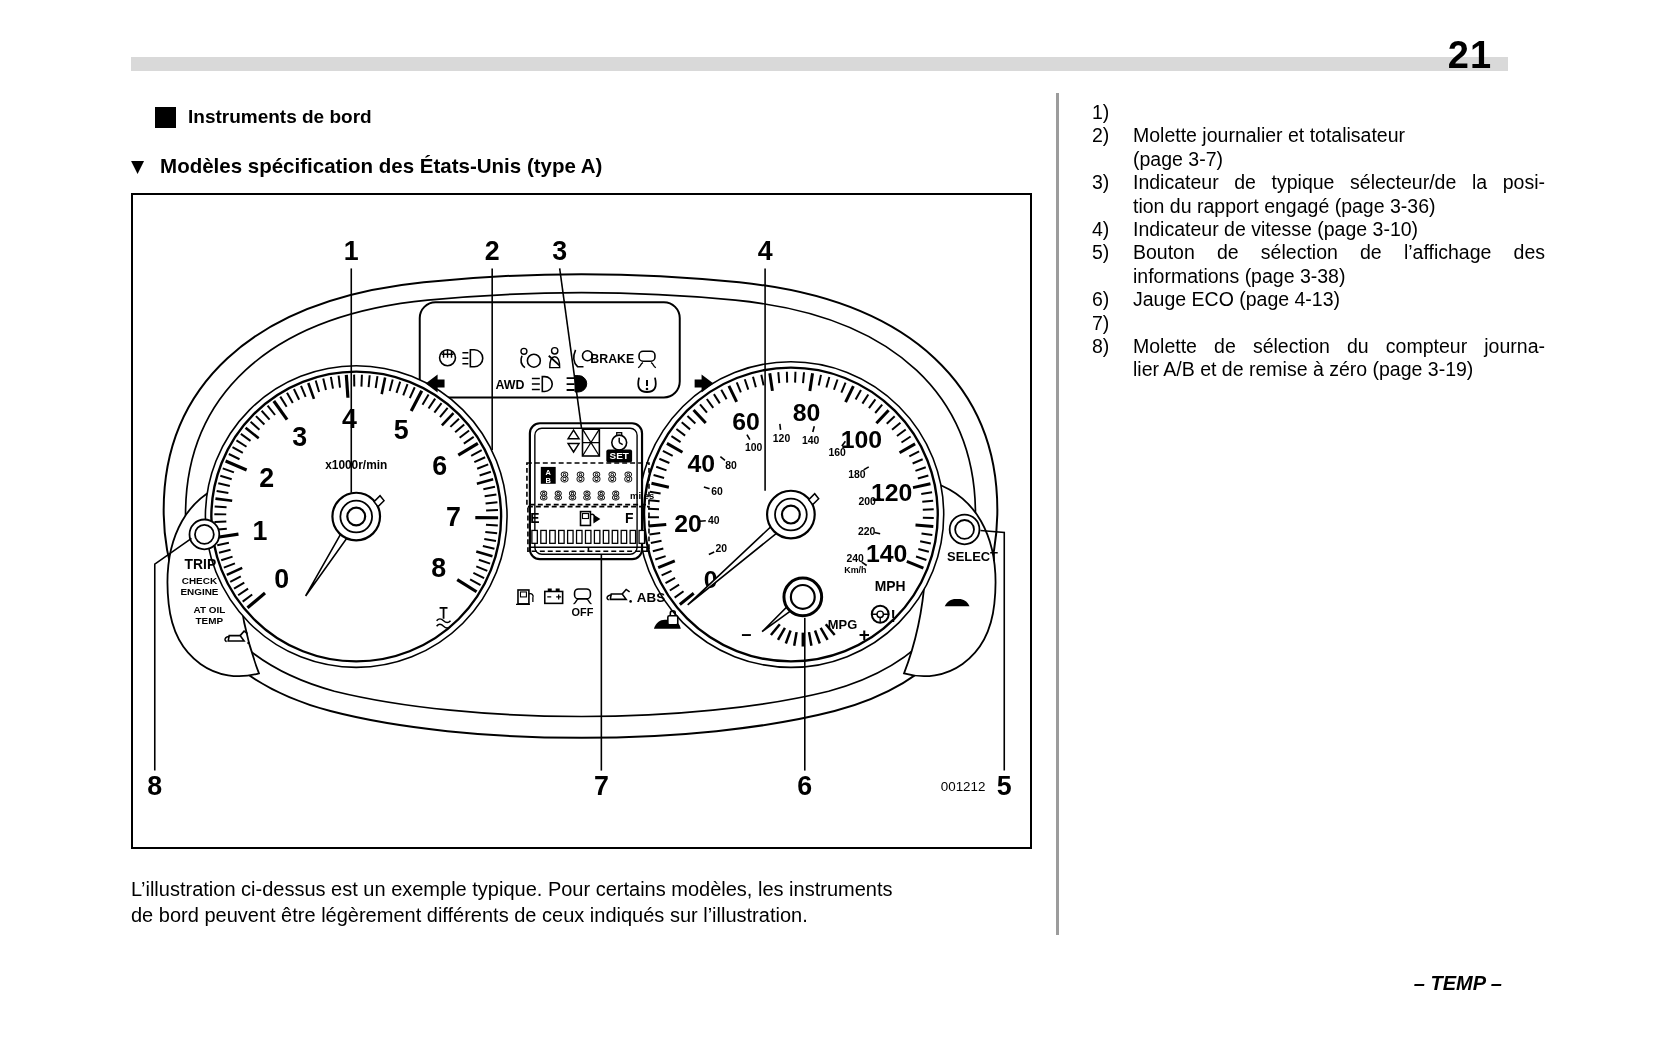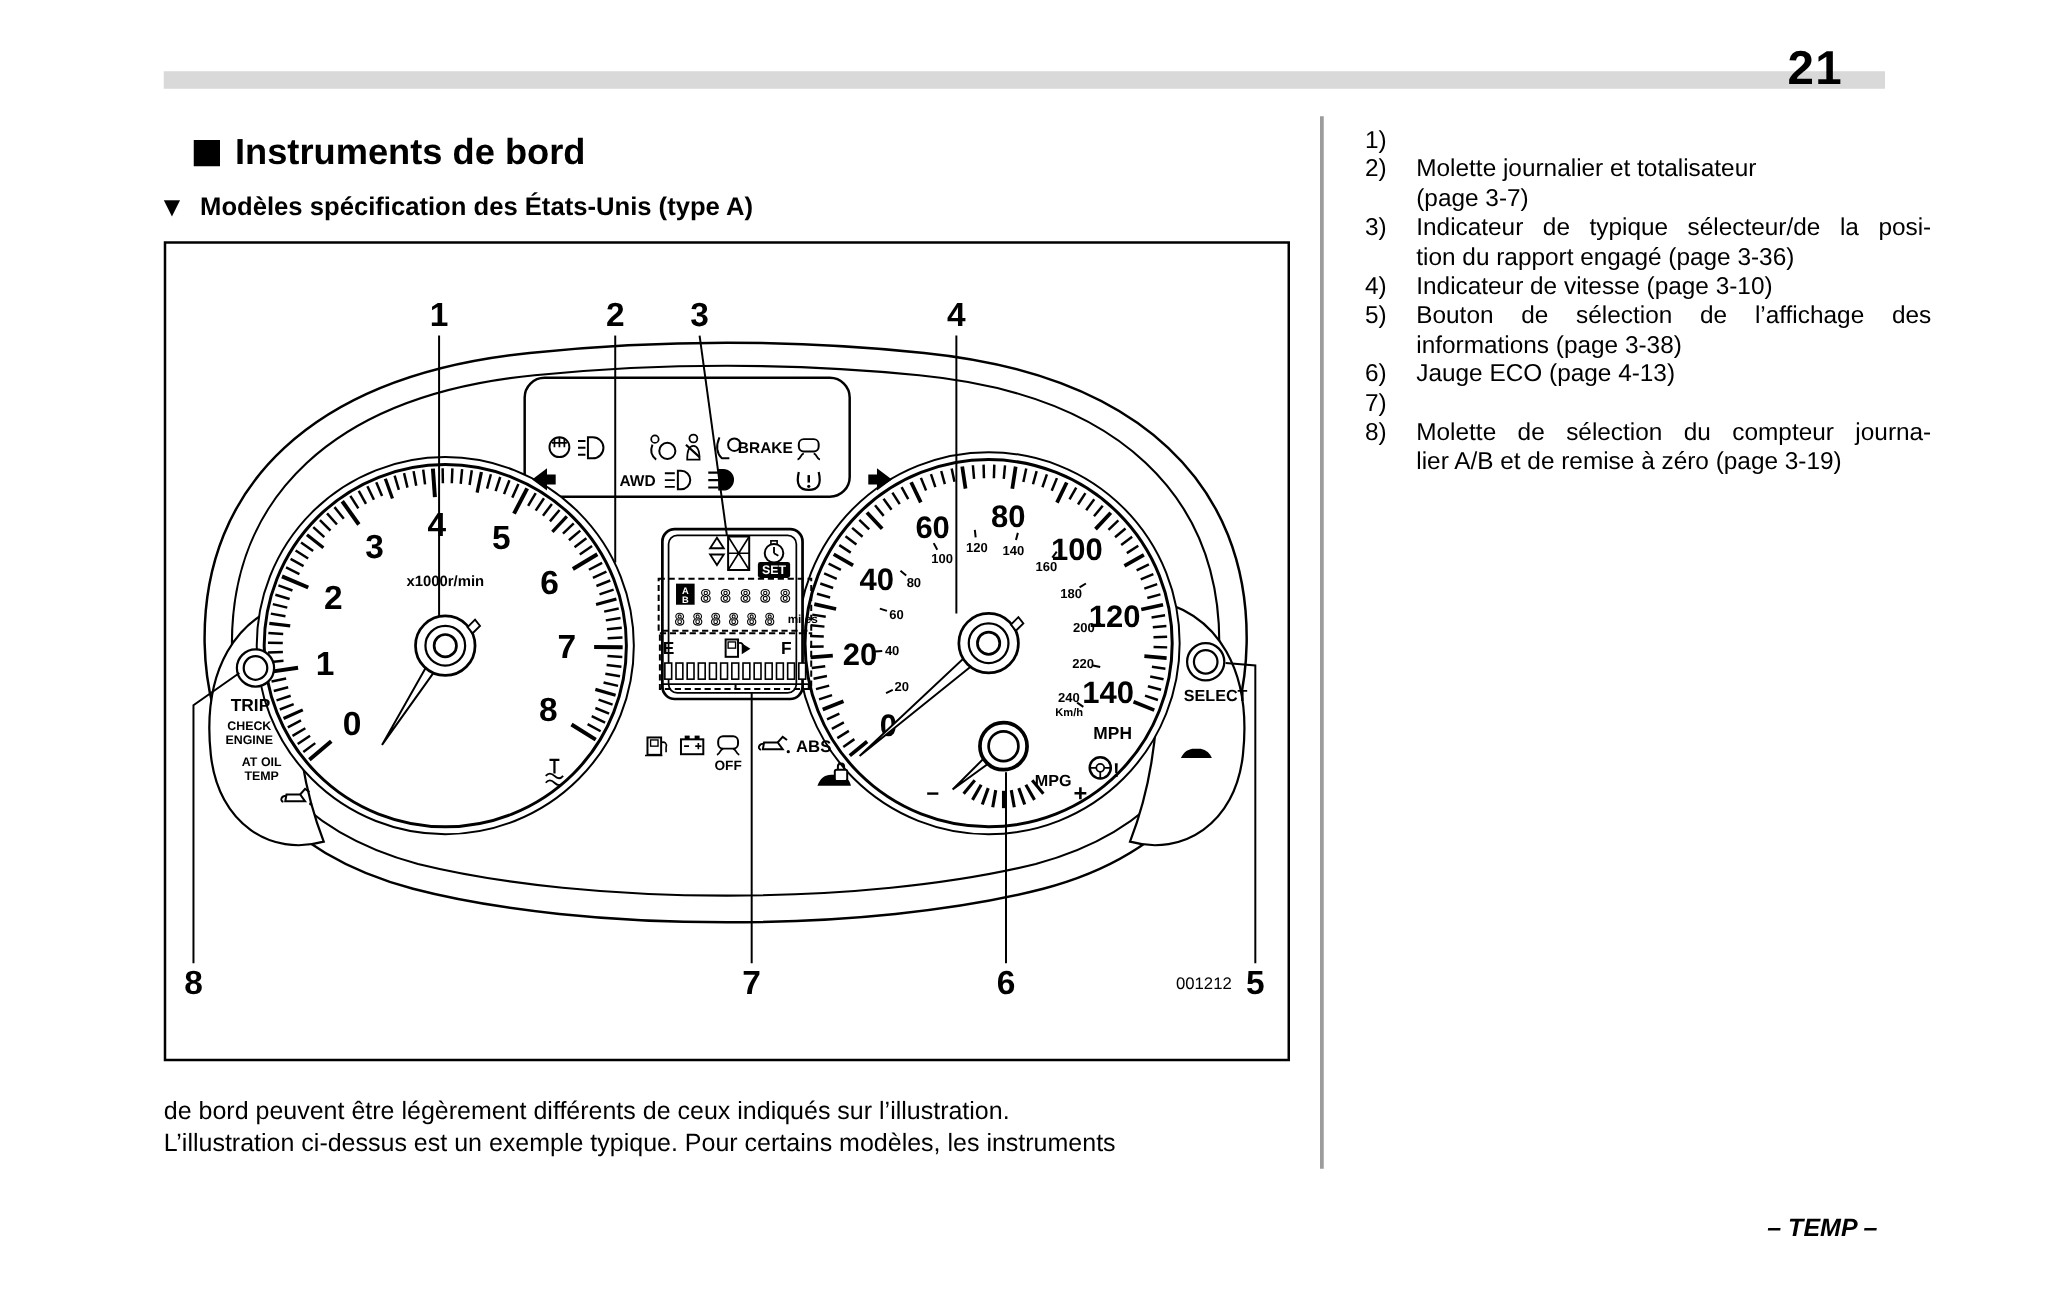--- a/index.html
+++ b/index.html
@@ -1,22 +1,22 @@
 <!DOCTYPE html>
 <html><head>
 <meta charset="utf-8">
 <style>
   html,body{margin:0;padding:0;background:#ffffff;}
   .page{position:relative;width:1654px;height:1040px;background:#fff;overflow:hidden;
         font-family:"Liberation Sans",sans-serif;color:#000;}
   .top-rule{position:absolute;left:131px;top:57px;width:1377px;height:14px;background:#d9d9d9;}
-  .page-number{position:absolute;left:1430px;top:34px;width:80px;text-align:left;
+  .page-number{position:absolute;left:1430px;top:34px;width:80px;text-align:center;
         font-size:38px;font-weight:bold;letter-spacing:1px;}
   .title{position:absolute;left:131px;top:106px;display:flex;align-items:center;gap:12px;
-        font-size:29px;font-weight:bold;padding-left:24px;}
+        font-size:19px;font-weight:bold;padding-left:24px;}
   .title .sq{width:21px;height:21px;background:#000;display:inline-block;
         font-size:0;line-height:0;overflow:hidden;}
   .subtitle{position:absolute;left:131px;top:154px;display:flex;align-items:center;gap:16px;
         font-size:20.5px;font-weight:bold;}
   .subtitle .tri{font-family:"DejaVu Sans",sans-serif;font-size:17px;line-height:1;}
   .figure-frame{position:absolute;left:131px;top:193px;width:897px;height:652px;
         border:2.5px solid #000;background:#fff;}
   .figure-frame svg{display:block;width:897px;height:652px;}
   .caption{position:absolute;left:131px;top:856px;width:910px;font-size:20px;line-height:26px;}
   .v-divider{position:absolute;left:1056px;top:93px;width:3px;height:842px;background:#9c9c9c;}
@@ -506,22 +506,22 @@
           <text x="636" y="66" font-size="27" font-weight="bold" text-anchor="middle" fill="#000">4</text>
           <text x="21" y="605" font-size="27" font-weight="bold" text-anchor="middle" fill="#000">8</text>
           <text x="471" y="605" font-size="27" font-weight="bold" text-anchor="middle" fill="#000">7</text>
           <text x="676" y="605" font-size="27" font-weight="bold" text-anchor="middle" fill="#000">6</text>
           <text x="877" y="605" font-size="27" font-weight="bold" text-anchor="middle" fill="#000">5</text>
         </g>
     </svg>
   </div>
 
   <p class="caption">
+    <span class="l-line">L’illustration ci-dessus est un exemple typique. Pour certains modèles, les instruments</span>
     <span class="l-line">de bord peuvent être légèrement différents de ceux indiqués sur l’illustration.</span>
-    <span class="l-line">L’illustration ci-dessus est un exemple typique. Pour certains modèles, les instruments</span>
   </p>
 
   <div class="v-divider"></div>
 
   <div class="legend">
     <div class="l-item">
       <span class="l-num">1)</span>
     </div>
     <div class="l-item">
       <span class="l-num">2)</span>

